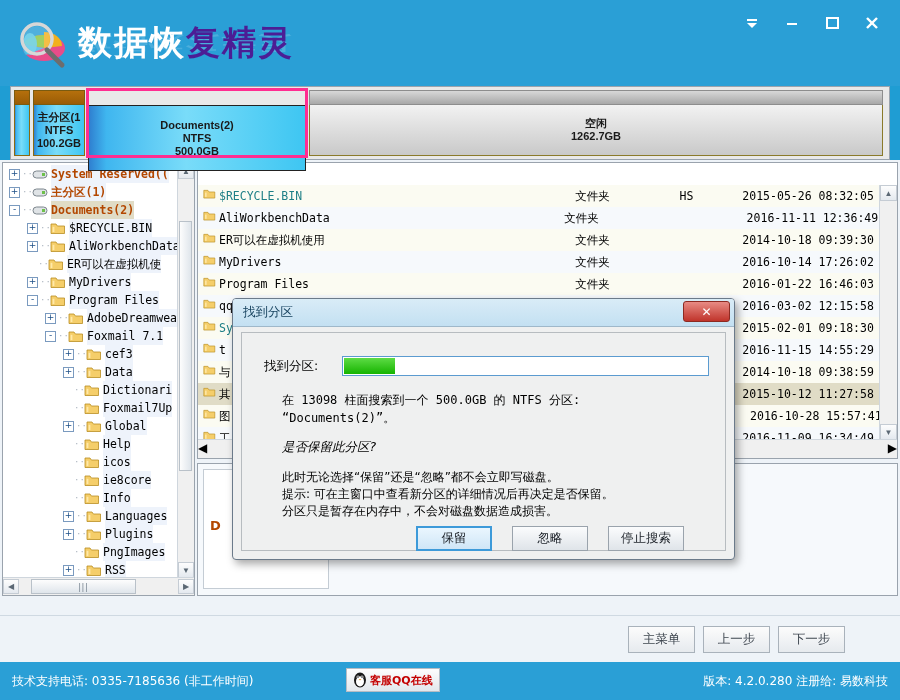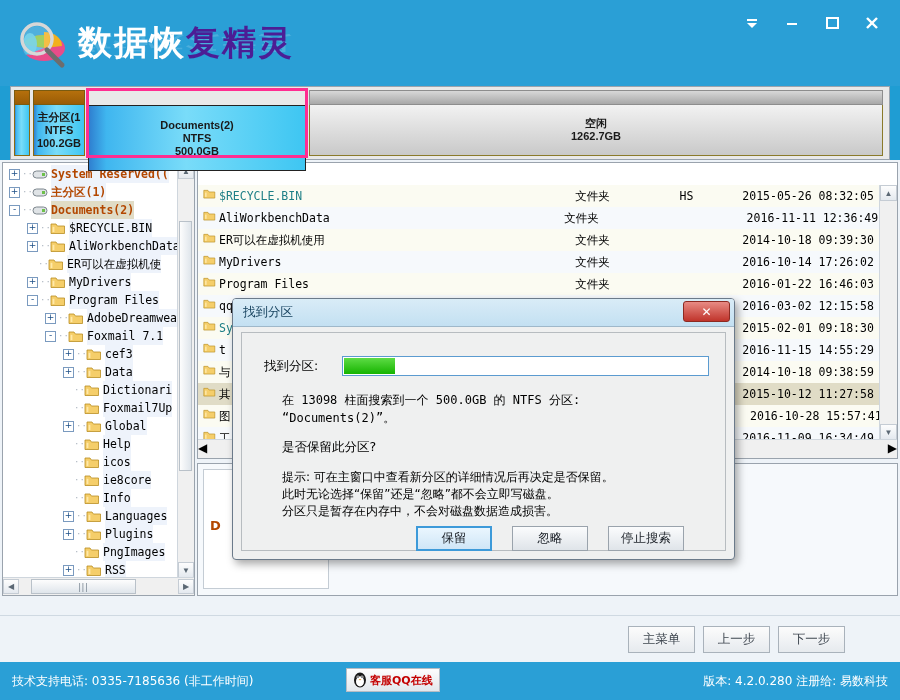--- a/index.html
+++ b/index.html
@@ -137,21 +137,21 @@
     display:flex;align-items:center;justify-content:center;color:#fff;font-weight:bold;font-size:12px;}
   .dlg .inner{position:absolute;left:8px;top:33px;right:8px;bottom:8px;background:#eff0f0;
     border:1px solid #b7bcc0;box-sizing:border-box;}
   .prow{position:absolute;left:22px;top:22px;right:16px;height:22px;display:flex;align-items:center;}
   .prow .plbl{font-size:12.5px;font-family:"DejaVu Sans","Liberation Sans",sans-serif;width:78px;}
   .pbar{flex:1;height:20px;background:#fff;border:1px solid #5b9bd0;box-sizing:border-box;padding:1px;}
   .pfill{height:100%;background:linear-gradient(#5ddc45,#16b400);}
   .msg1{position:absolute;left:40px;top:58px;font-size:12px;line-height:18px;
     font-family:"DejaVu Sans Mono","Liberation Mono",monospace;color:#000;}
   .msg2{position:absolute;left:40px;top:106px;font-size:12.5px;
-    font-family:"DejaVu Sans","Liberation Sans",sans-serif;}
+    font-family:"DejaVu Sans","Liberation Sans",sans-serif;font-style:italic;}
   .msg3{position:absolute;left:40px;top:136px;font-size:12px;line-height:17px;
     font-family:"DejaVu Sans","Liberation Sans",sans-serif;}
   .dbtn{position:absolute;top:193px;height:25px;background:linear-gradient(#fbfcfd,#dfe4e9);
     border:1px solid #9aa3ac;box-sizing:border-box;font-size:12.5px;color:#1c2128;
     display:flex;align-items:center;justify-content:center;font-family:"DejaVu Sans","Liberation Sans",sans-serif;}
   .dbtn.primary{border:2px solid #3d9ad9;background:linear-gradient(#eaf6fe,#cfe6f7);}
   .dbtn.k{left:174px;width:76px;}
   .dbtn.i{left:270px;width:76px;}
   .dbtn.s{left:366px;width:76px;}
 </style>
@@ -687,22 +687,22 @@
         <div class="pbar">
           <div class="pfill" id="progress-fill" style="width: 14%;"></div>
         </div>
       </div>
       <div class="msg1">
         <div>在 13098 柱面搜索到一个 500.0GB 的 NTFS 分区:</div>
         <div>“Documents(2)”。</div>
       </div>
       <div class="msg2">是否保留此分区?</div>
       <div class="msg3">
+        <div>此时无论选择“保留”还是“忽略”都不会立即写磁盘。</div>
         <div>提示: 可在主窗口中查看新分区的详细情况后再决定是否保留。</div>
-        <div>此时无论选择“保留”还是“忽略”都不会立即写磁盘。</div>
         <div>分区只是暂存在内存中，不会对磁盘数据造成损害。</div>
       </div>
       <div class="dbtn primary k">保留</div>
       <div class="dbtn i">忽略</div>
       <div class="dbtn s">停止搜索</div>
     </div>
   </div>
 
 </div>
 

